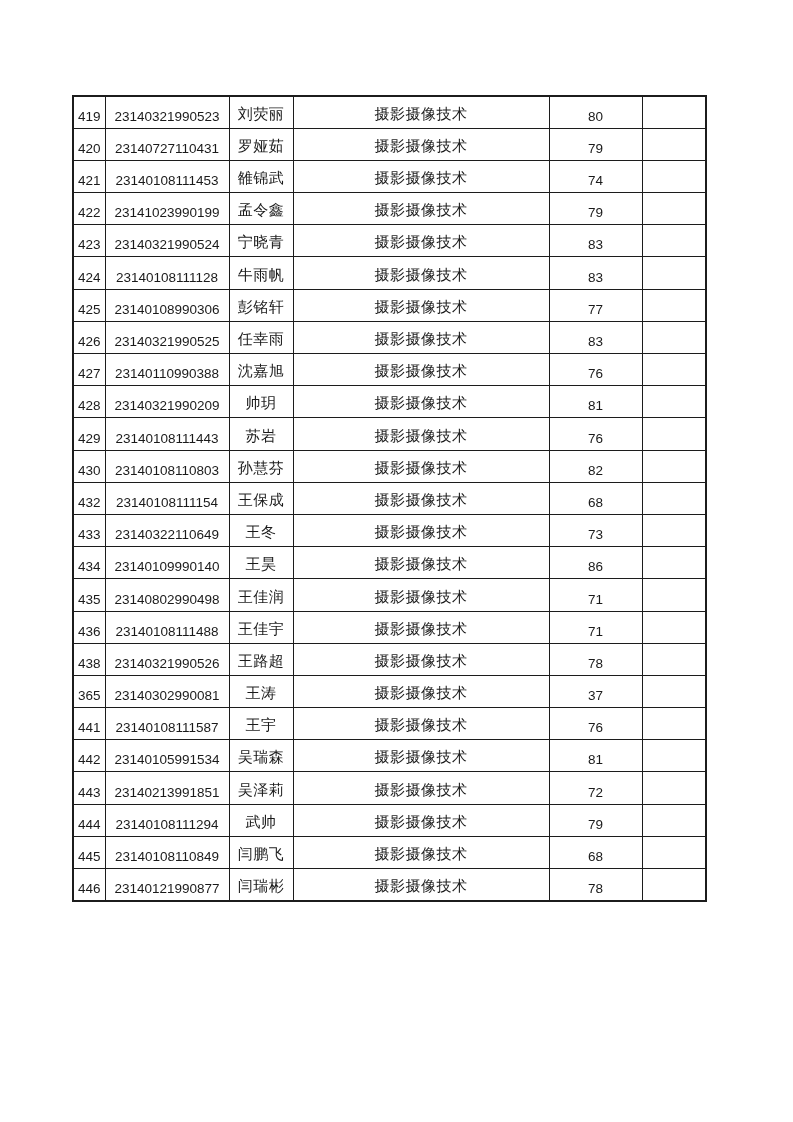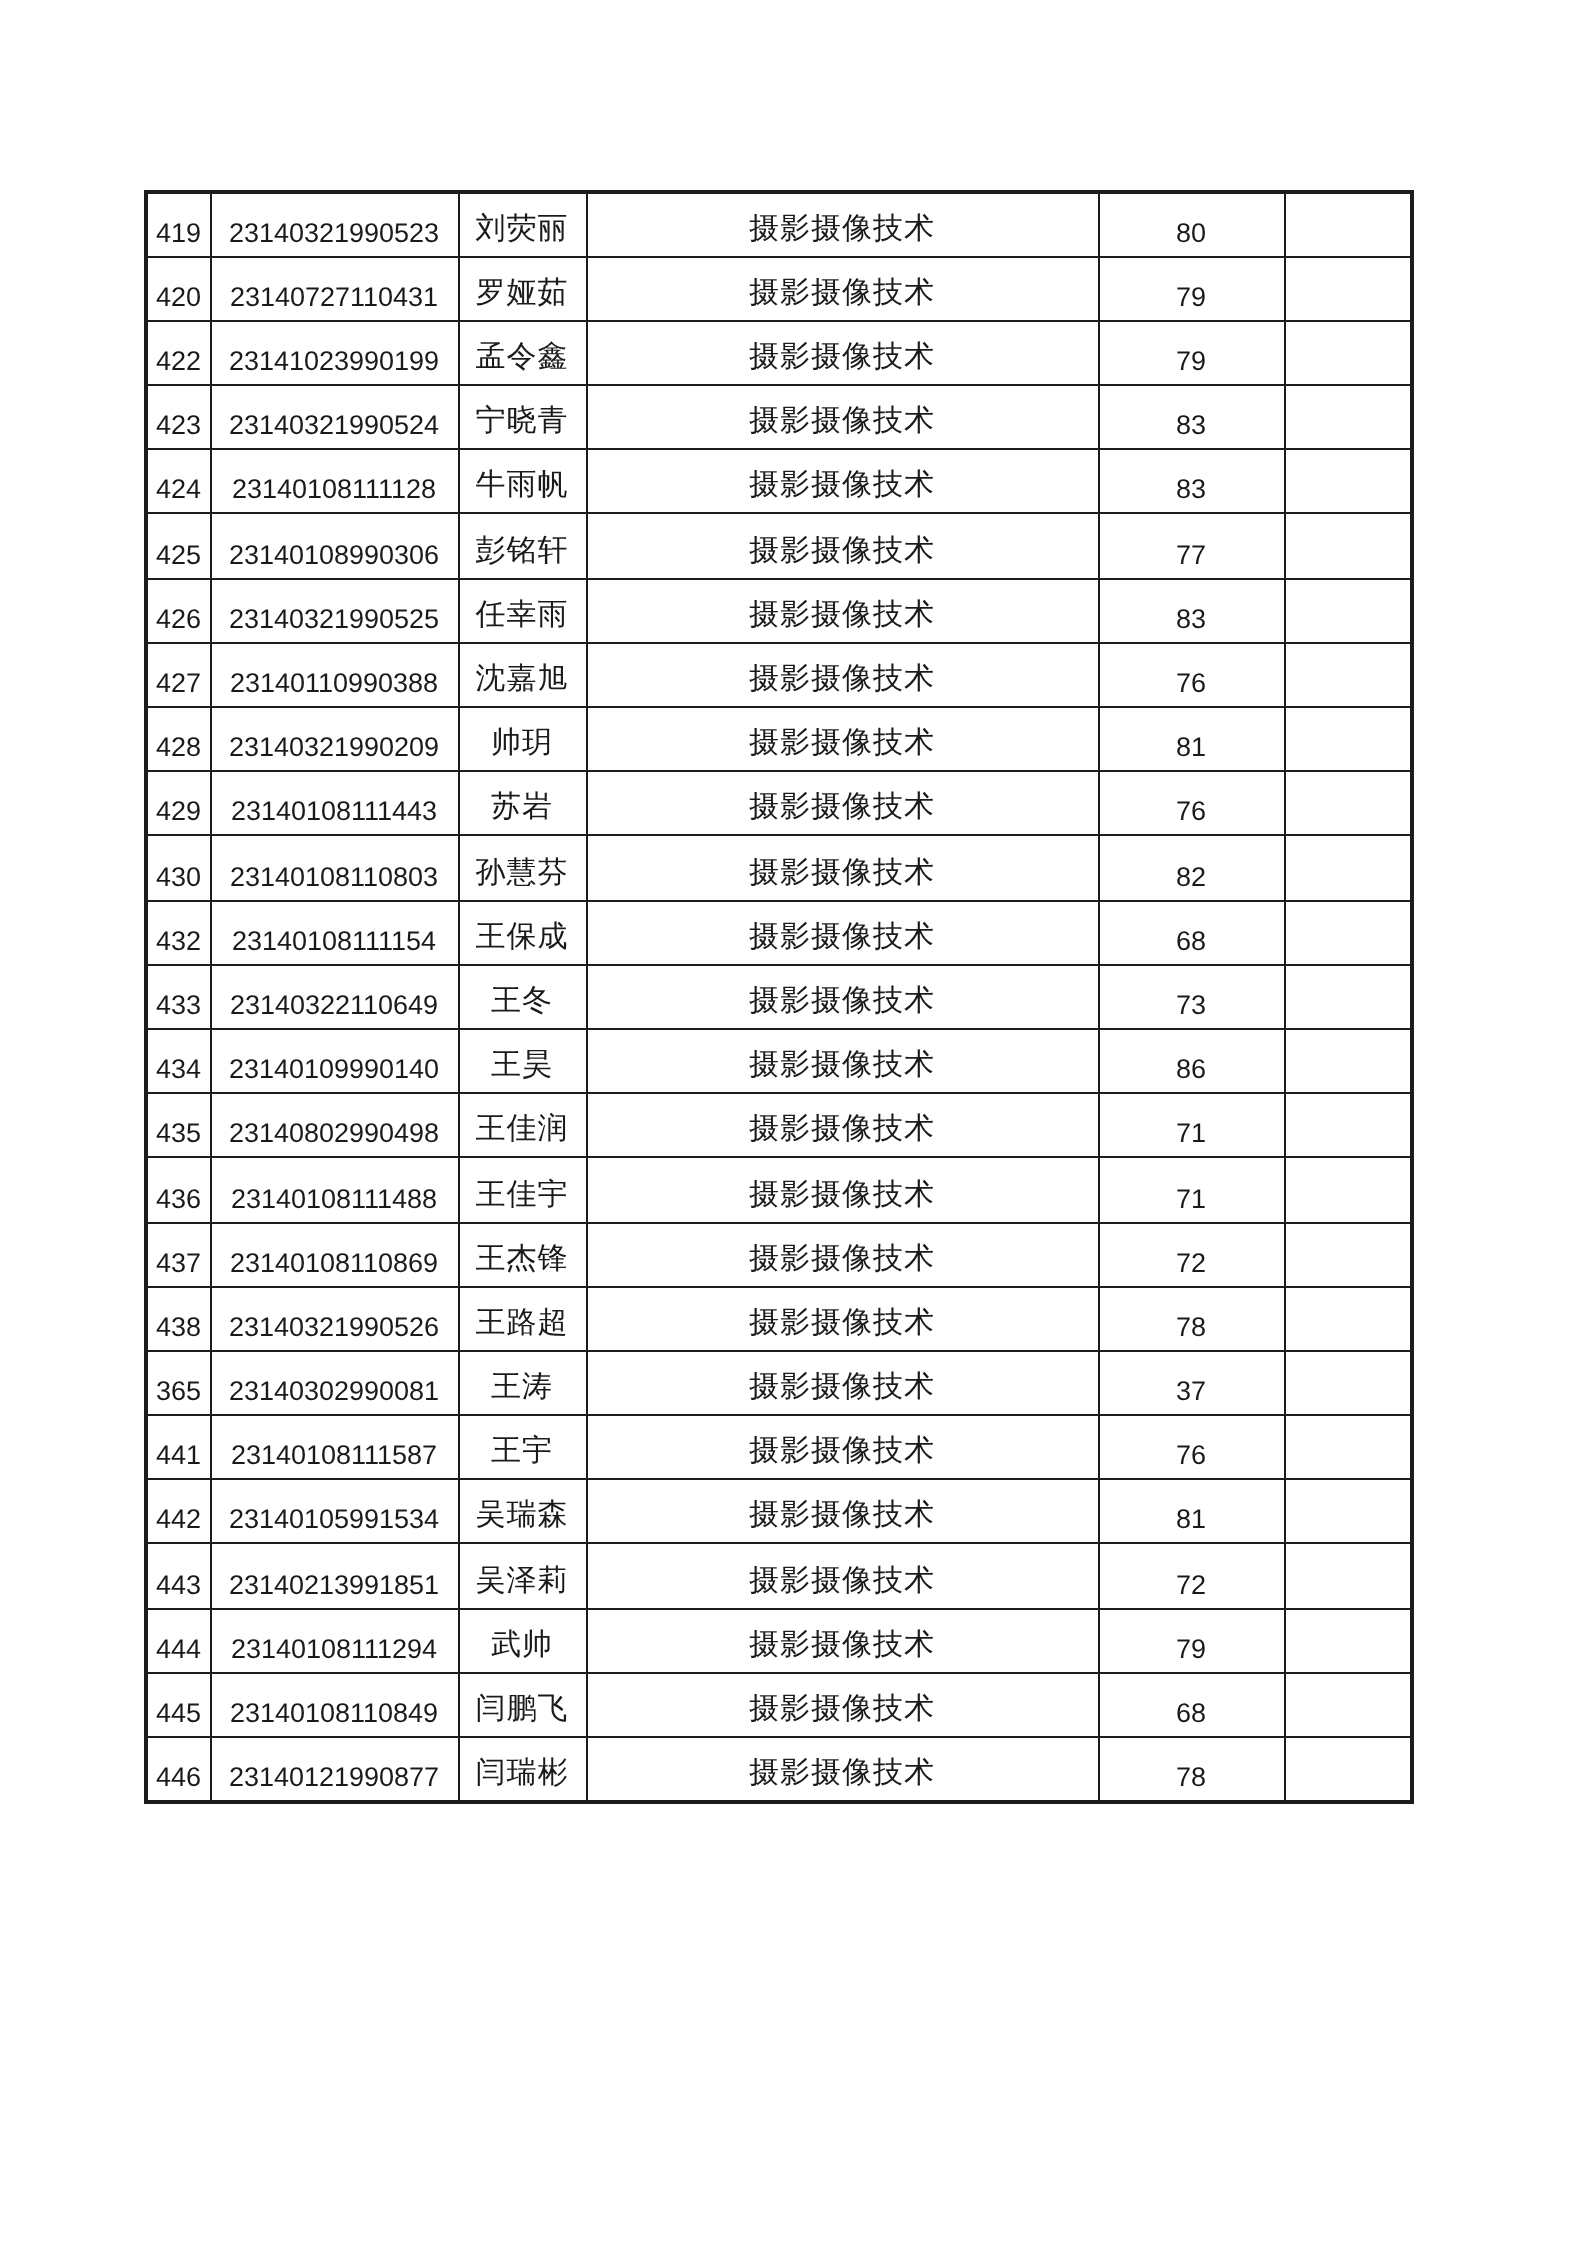--- a/index.html
+++ b/index.html
@@ -74,20 +74,28 @@
         </tr>
         <tr>
           <td class="num">420</td>
           <td class="num">23140727110431</td>
           <td class="cjk">罗娅茹</td>
           <td class="cjk">摄影摄像技术</td>
           <td class="num">79</td>
           <td class="num"></td>
         </tr>
         <tr>
+          <td class="num">421</td>
+          <td class="num">23140108111453</td>
+          <td class="cjk">雒锦武</td>
+          <td class="cjk">摄影摄像技术</td>
+          <td class="num">74</td>
+          <td class="num"></td>
+        </tr>
+        <tr>
           <td class="num">422</td>
           <td class="num">23141023990199</td>
           <td class="cjk">孟令鑫</td>
           <td class="cjk">摄影摄像技术</td>
           <td class="num">79</td>
           <td class="num"></td>
         </tr>
         <tr>
           <td class="num">423</td>
           <td class="num">23140321990524</td>
@@ -183,28 +191,20 @@
           <td class="cjk">摄影摄像技术</td>
           <td class="num">71</td>
           <td class="num"></td>
         </tr>
         <tr>
           <td class="num">436</td>
           <td class="num">23140108111488</td>
           <td class="cjk">王佳宇</td>
           <td class="cjk">摄影摄像技术</td>
           <td class="num">71</td>
-          <td class="num"></td>
-        </tr>
-        <tr>
-          <td class="num">437</td>
-          <td class="num">23140108110869</td>
-          <td class="cjk">王杰锋</td>
-          <td class="cjk">摄影摄像技术</td>
-          <td class="num">72</td>
           <td class="num"></td>
         </tr>
         <tr>
           <td class="num">438</td>
           <td class="num">23140321990526</td>
           <td class="cjk">王路超</td>
           <td class="cjk">摄影摄像技术</td>
           <td class="num">78</td>
           <td class="num"></td>
         </tr>

